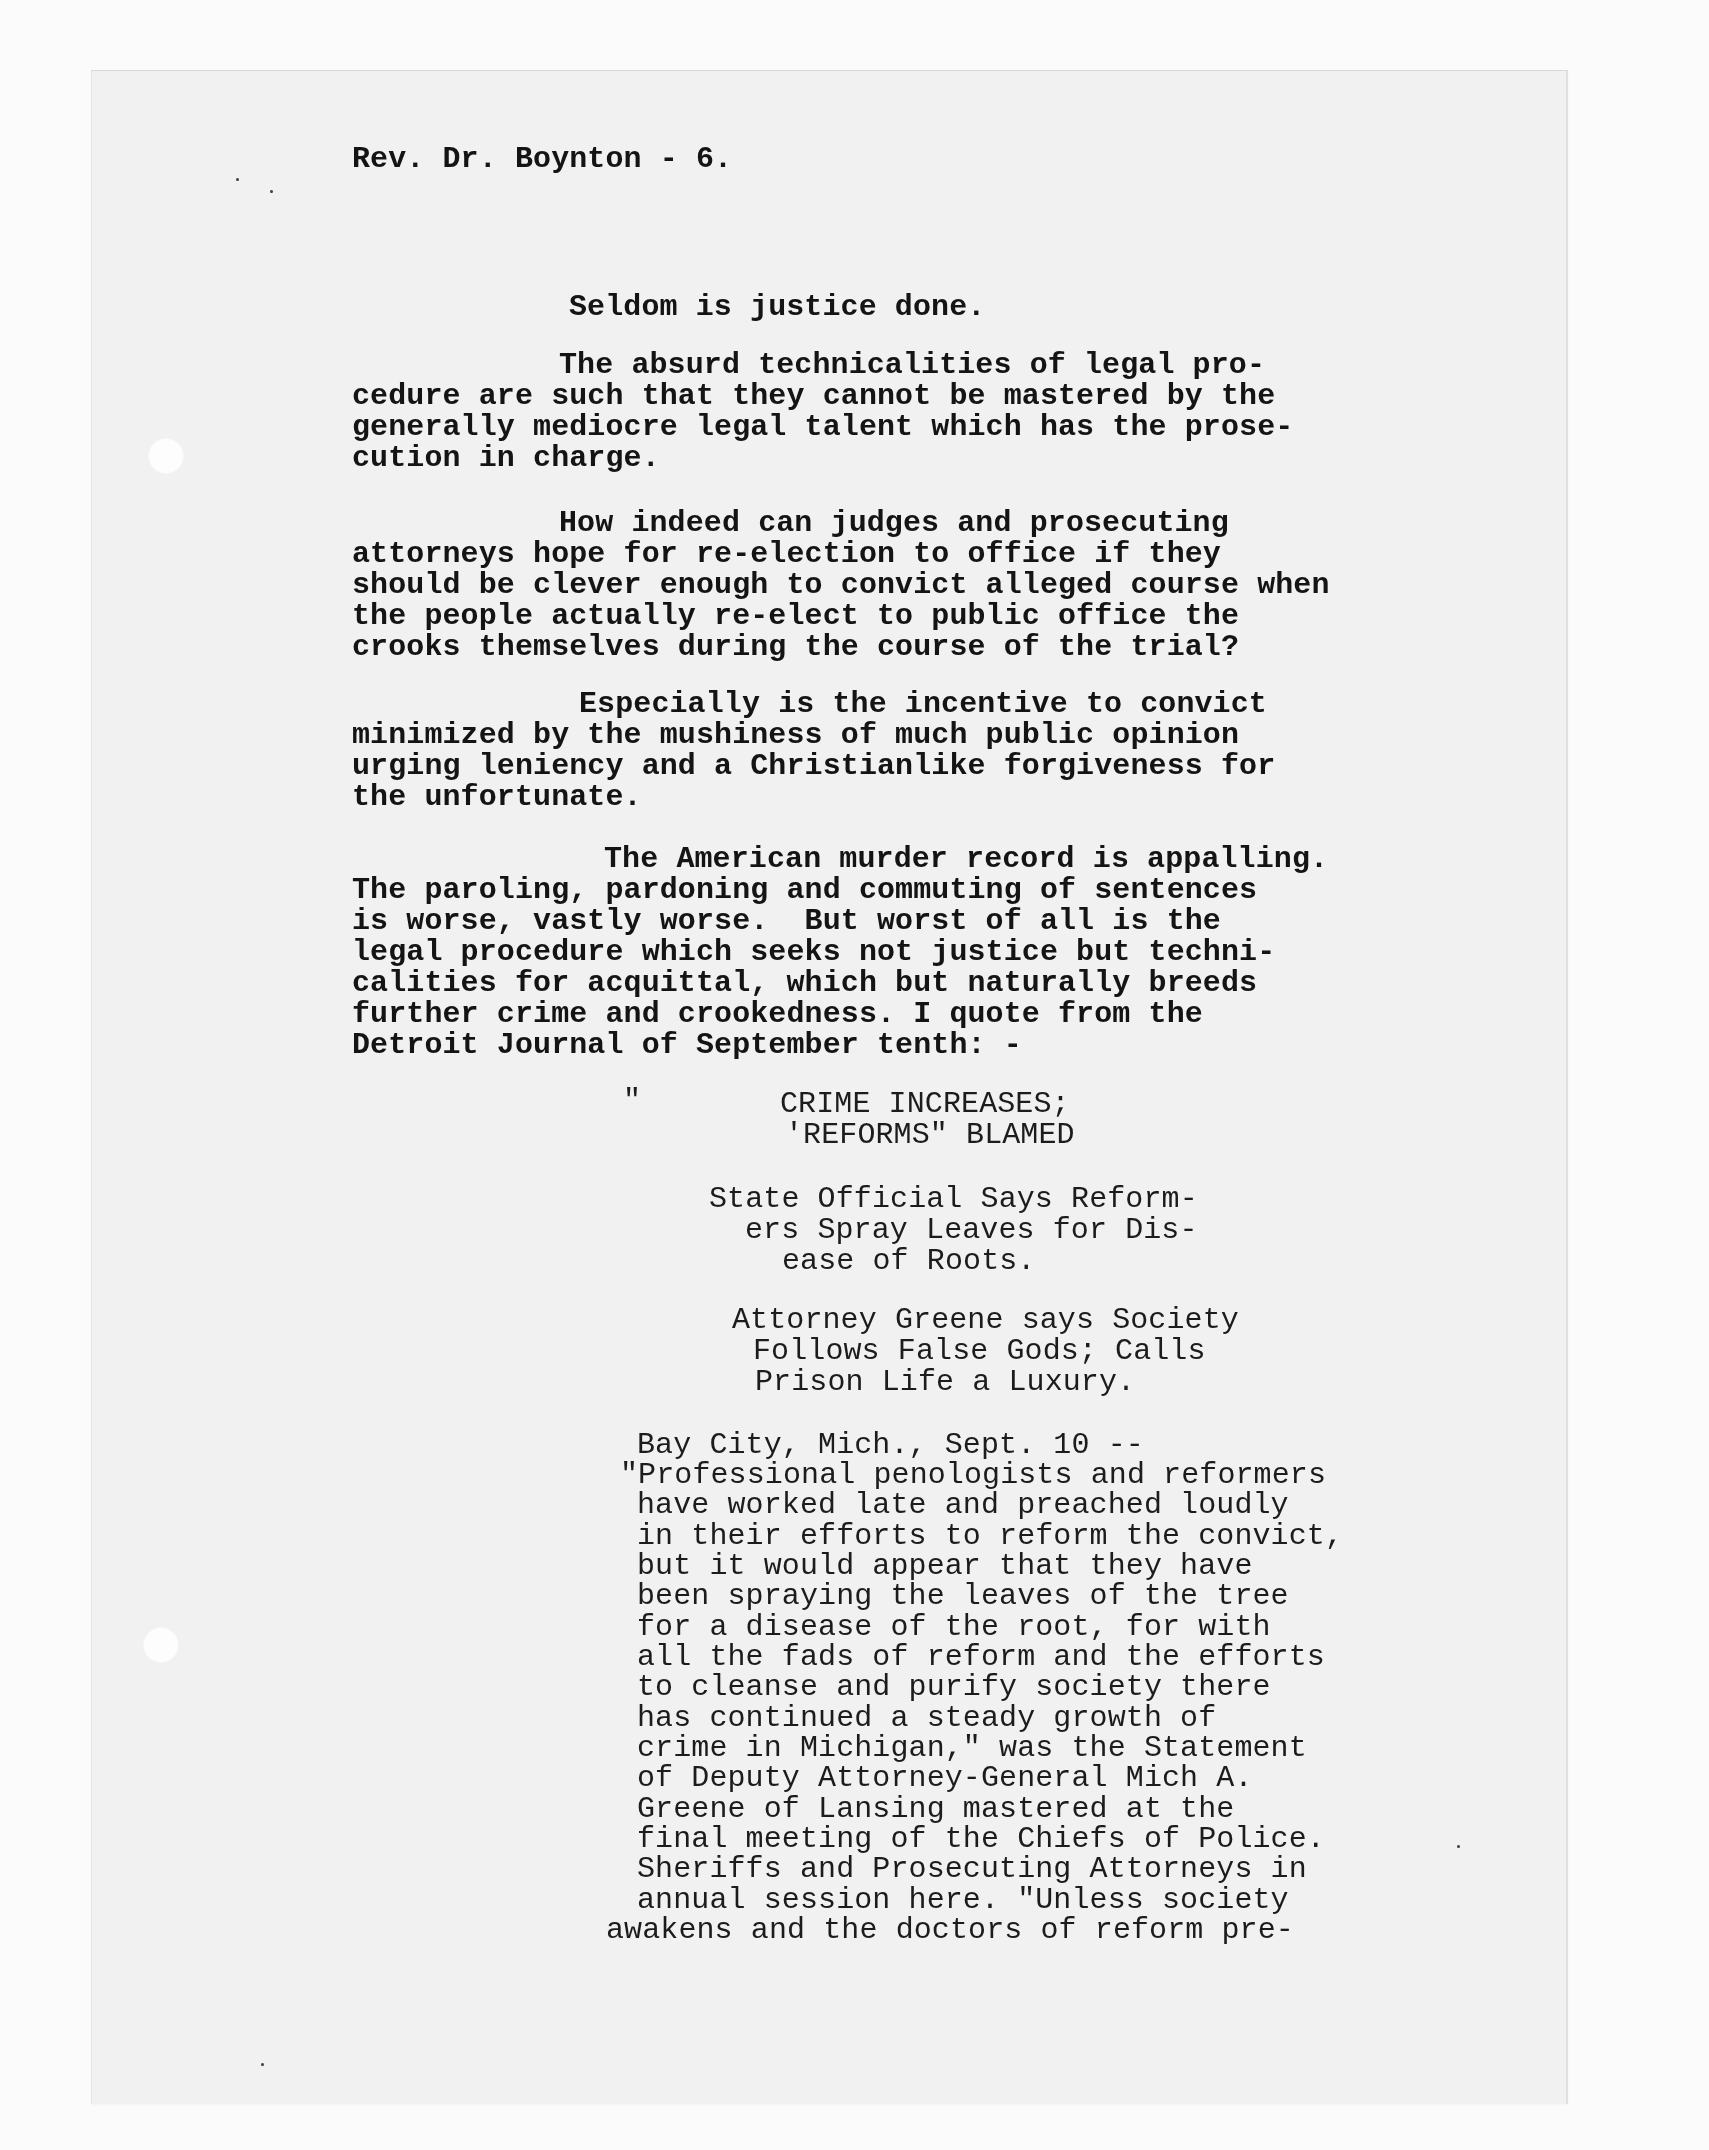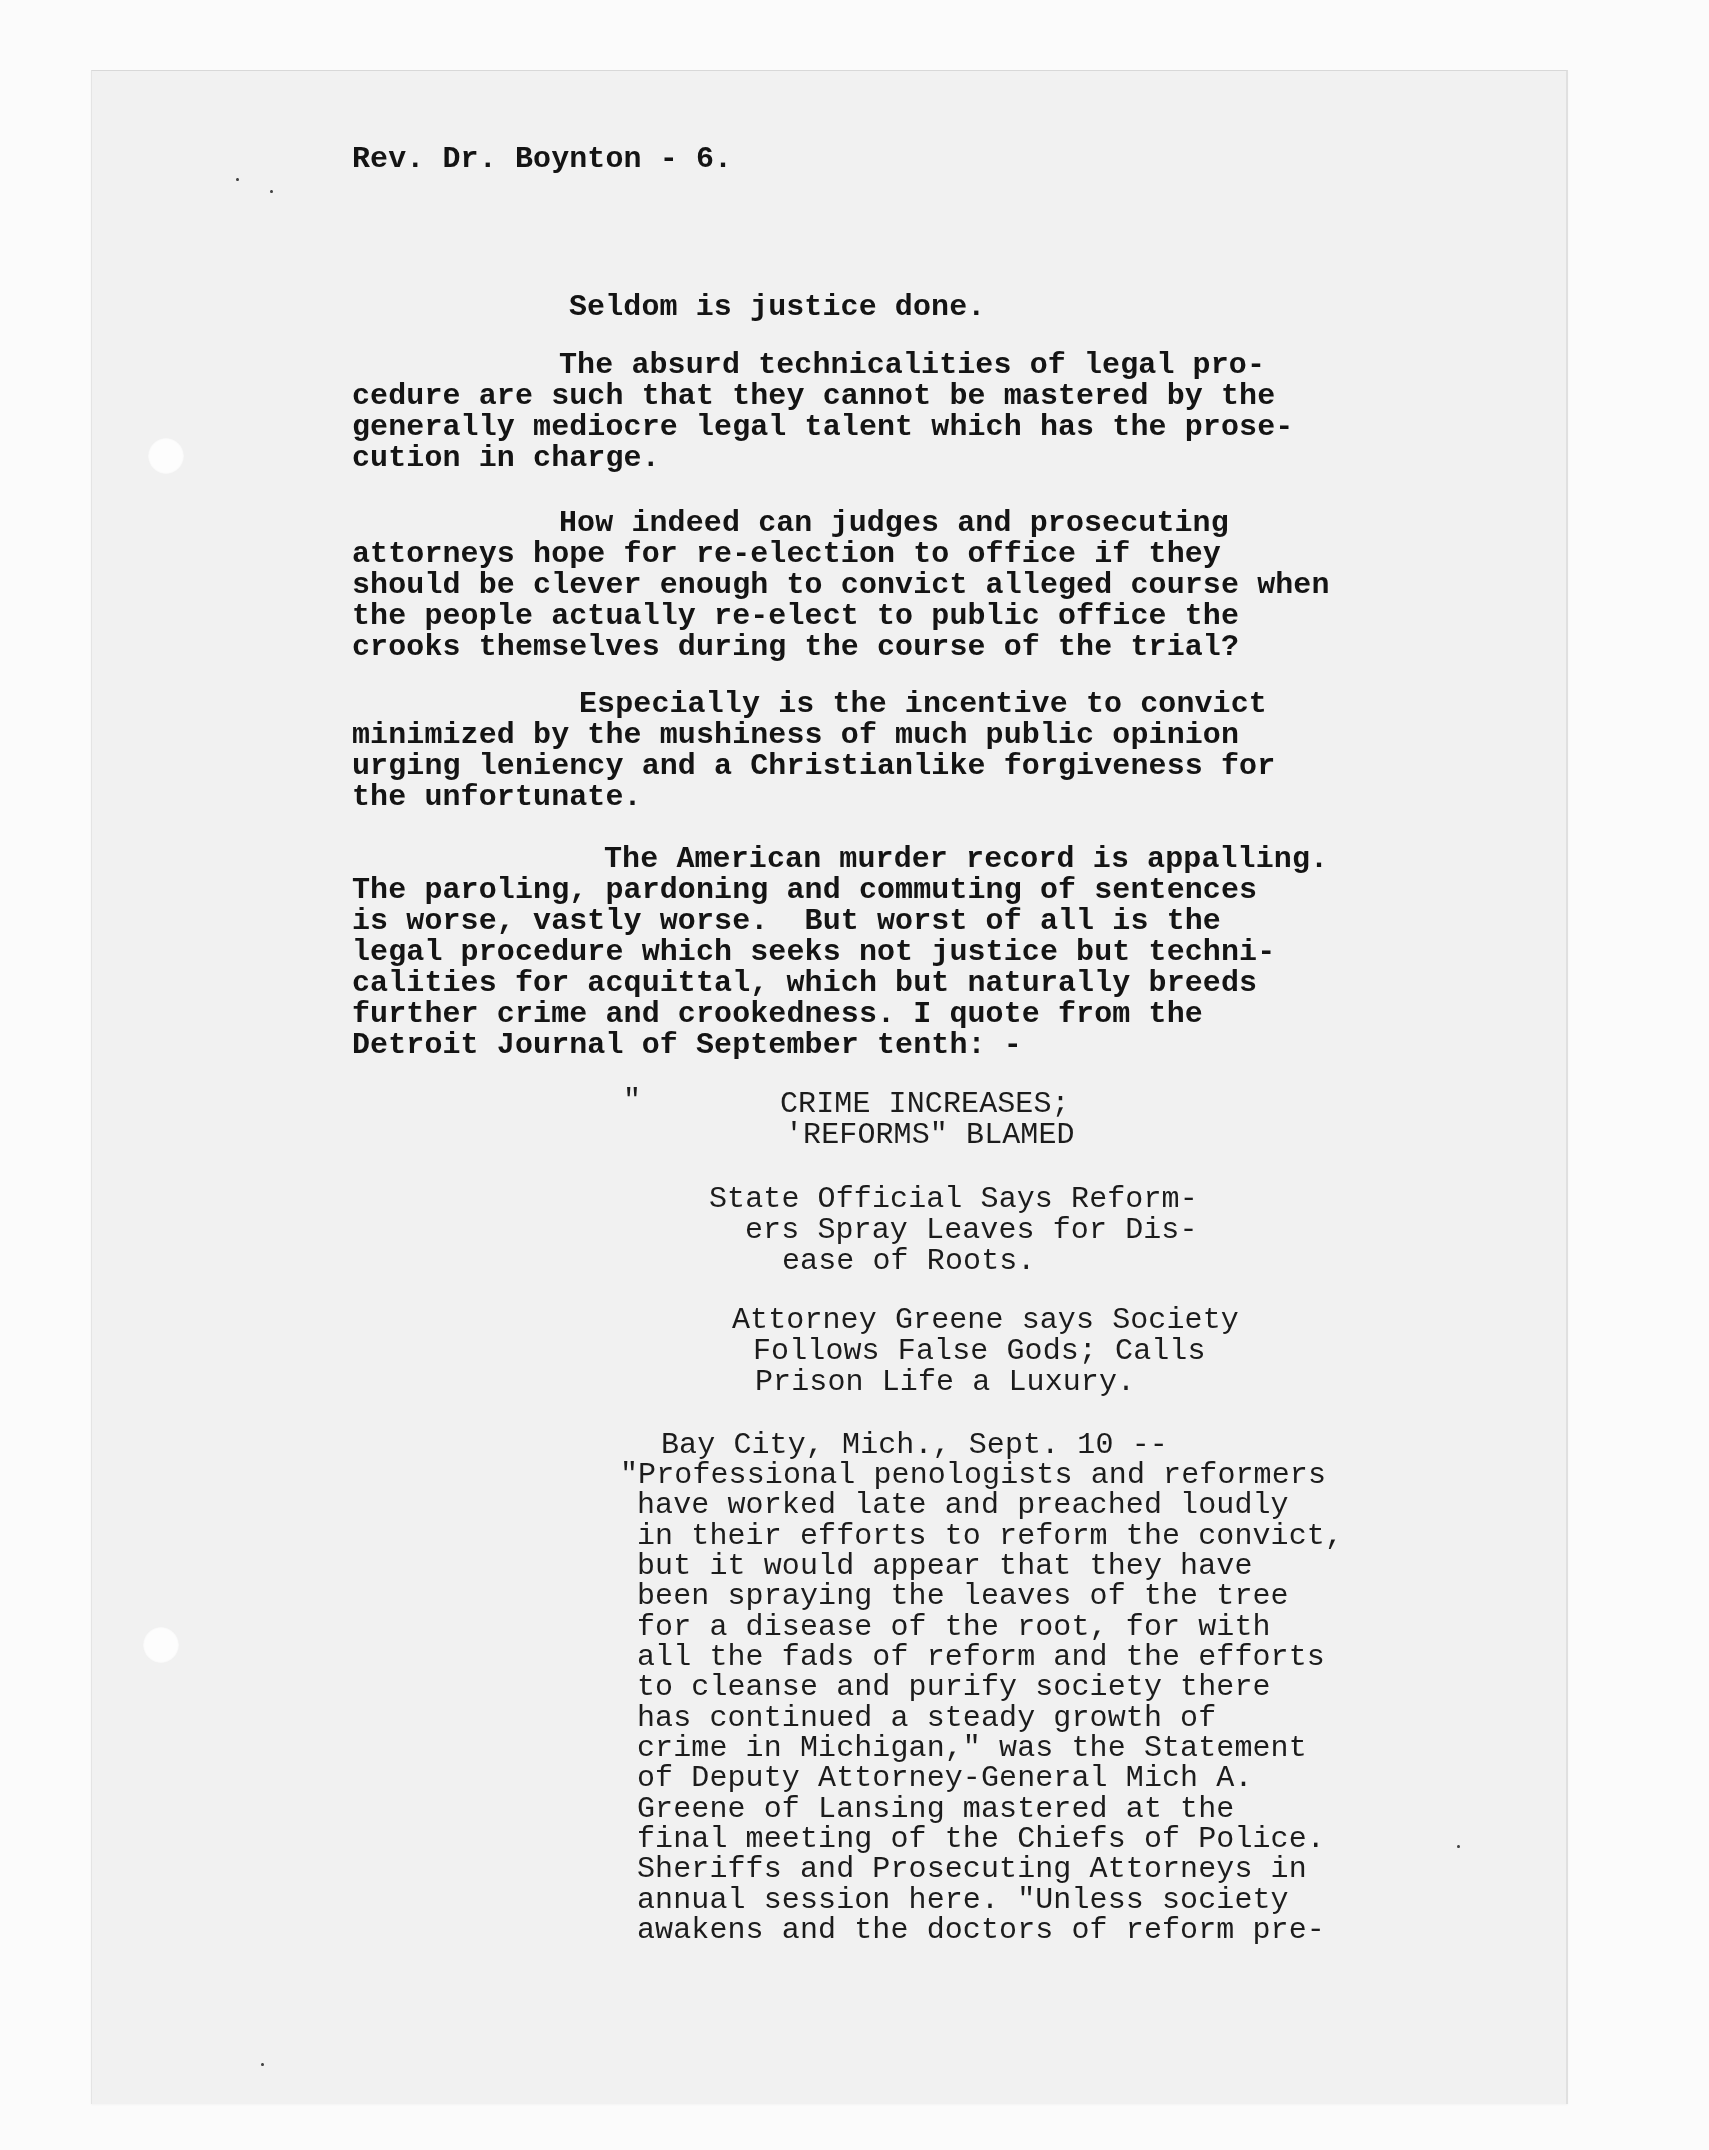--- a/index.html
+++ b/index.html
@@ -84,32 +84,32 @@
 
   <div class="line light" style="left:709px; top:1184px;">State Official Says Reform-</div>
   <div class="line light" style="left:745px; top:1215px;">ers Spray Leaves for Dis-</div>
   <div class="line light" style="left:782px; top:1246px;">ease of Roots.</div>
 
   <div class="line light" style="left:732px; top:1305px;">Attorney Greene says Society</div>
   <div class="line light" style="left:753px; top:1336px;">Follows False Gods; Calls</div>
   <div class="line light" style="left:755px; top:1367px;">Prison Life a Luxury.</div>
 
   <div>
-    <div class="line light" style="left:637px; top:1430px;margin-left:24px;">Bay City, Mich., Sept. 10 --</div>
+    <div class="line light" style="left:637px; top:1430px;">Bay City, Mich., Sept. 10 --</div>
     <div class="line light" style="left:620px; top:1460px;">"Professional penologists and reformers</div>
     <div class="line light" style="left:637px; top:1490px;">have worked late and preached loudly</div>
     <div class="line light" style="left:637px; top:1521px;">in their efforts to reform the convict,</div>
     <div class="line light" style="left:637px; top:1551px;">but it would appear that they have</div>
     <div class="line light" style="left:637px; top:1581px;">been spraying the leaves of the tree</div>
     <div class="line light" style="left:637px; top:1612px;">for a disease of the root, for with</div>
     <div class="line light" style="left:637px; top:1642px;">all the fads of reform and the efforts</div>
     <div class="line light" style="left:637px; top:1672px;">to cleanse and purify society there</div>
     <div class="line light" style="left:637px; top:1703px;">has continued a steady growth of</div>
     <div class="line light" style="left:637px; top:1733px;">crime in Michigan," was the Statement</div>
     <div class="line light" style="left:637px; top:1763px;">of Deputy Attorney-General Mich A.</div>
     <div class="line light" style="left:637px; top:1794px;">Greene of Lansing mastered at the</div>
     <div class="line light" style="left:637px; top:1824px;">final meeting of the Chiefs of Police.</div>
     <div class="line light" style="left:637px; top:1854px;">Sheriffs and Prosecuting Attorneys in</div>
     <div class="line light" style="left:637px; top:1885px;">annual session here. "Unless society</div>
-    <div class="line light" style="left:637px; top:1915px;">awakens and the doctors of reform pre-</div>
+    <div class="line light" style="left:606px; top:1915px;">awakens and the doctors of reform pre-</div>
   </div>
 </div>
 
 
 </body></html>

